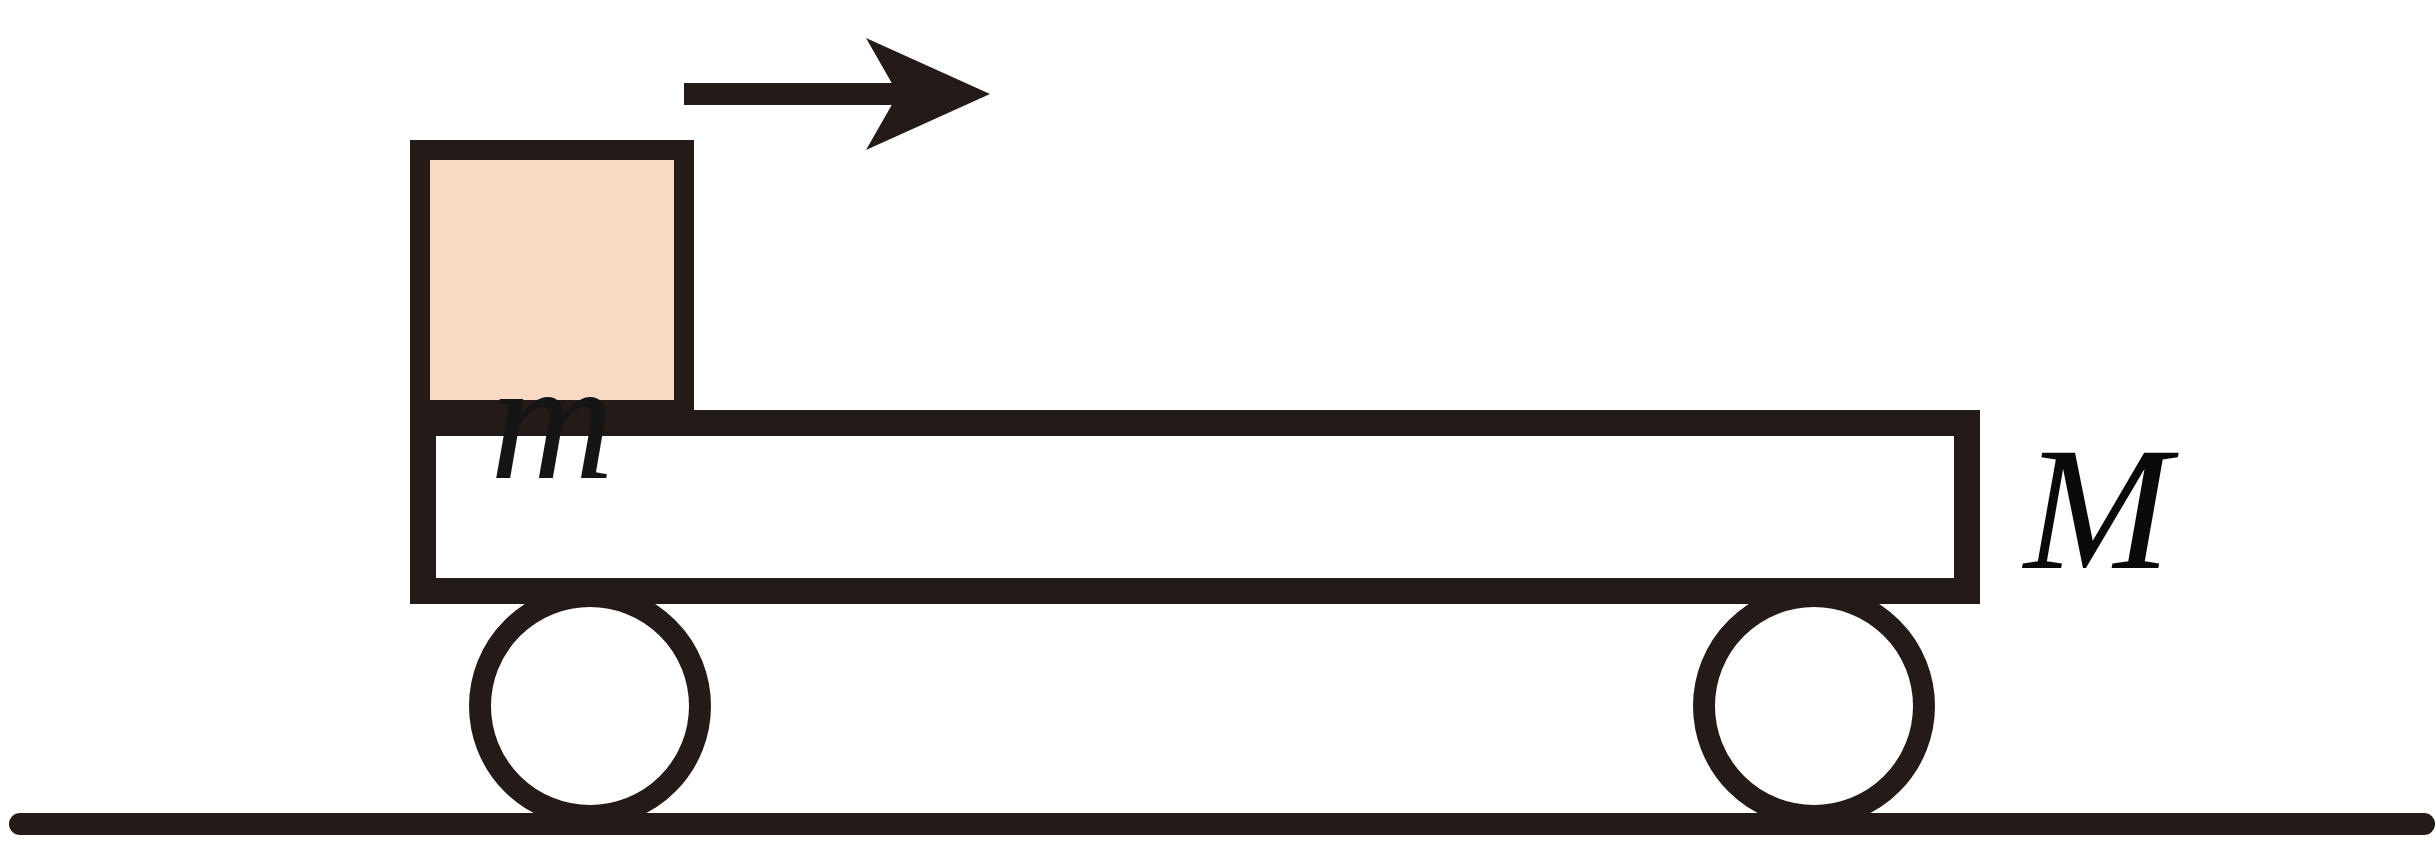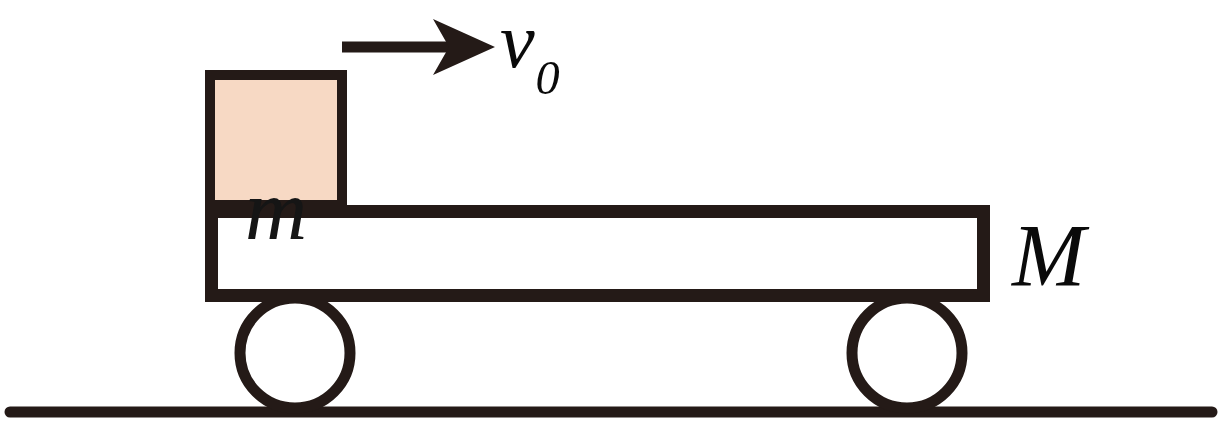--- a/index.html
+++ b/index.html
@@ -88,19 +88,16 @@
 
     <line x1="342" y1="47" x2="452" y2="47" stroke="#241a17" stroke-width="11" stroke-linecap="butt"></line>
 
     <path d="M 495 47 L 433 19 L 449 47 L 433 75 Z" fill="#241a17"></path>
   </svg>
 
   <div id="block-m-wrap">
     <div class="label" id="label-m">m</div>
   </div>
 
-  <div class="label" id="label-v0">
-    <span>v</span><span class="sub">0</span>
-  </div>
 
   <div class="label" id="label-M">M</div>
 
 </div>
 
 </body></html>

